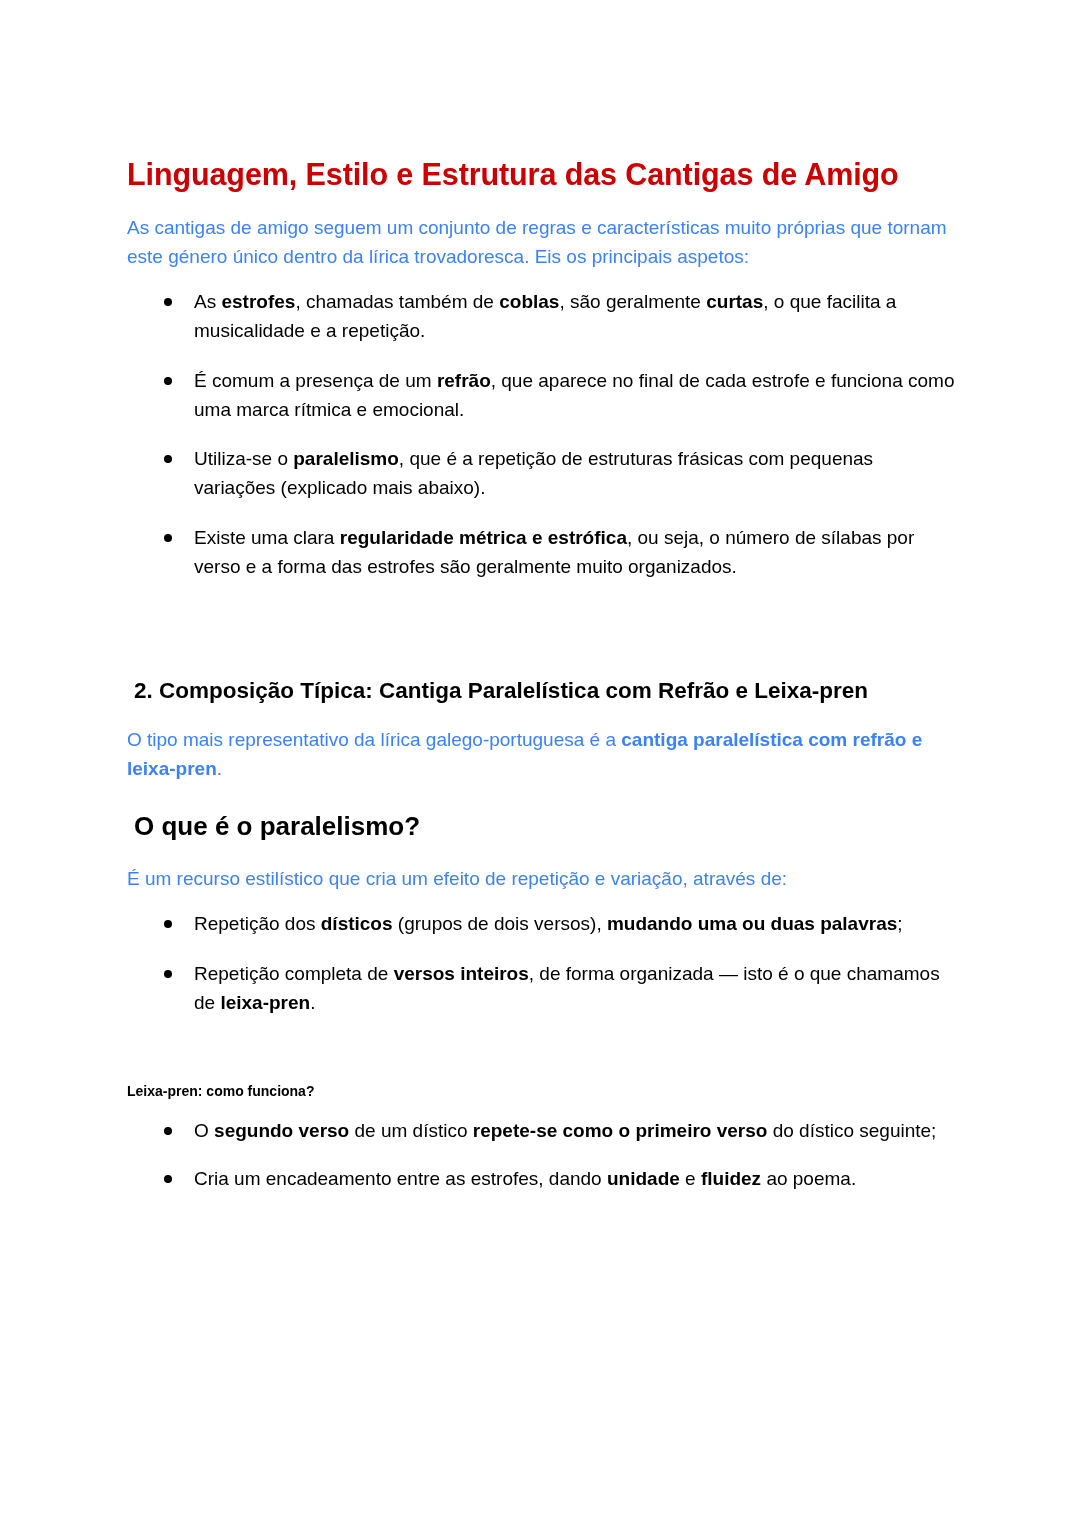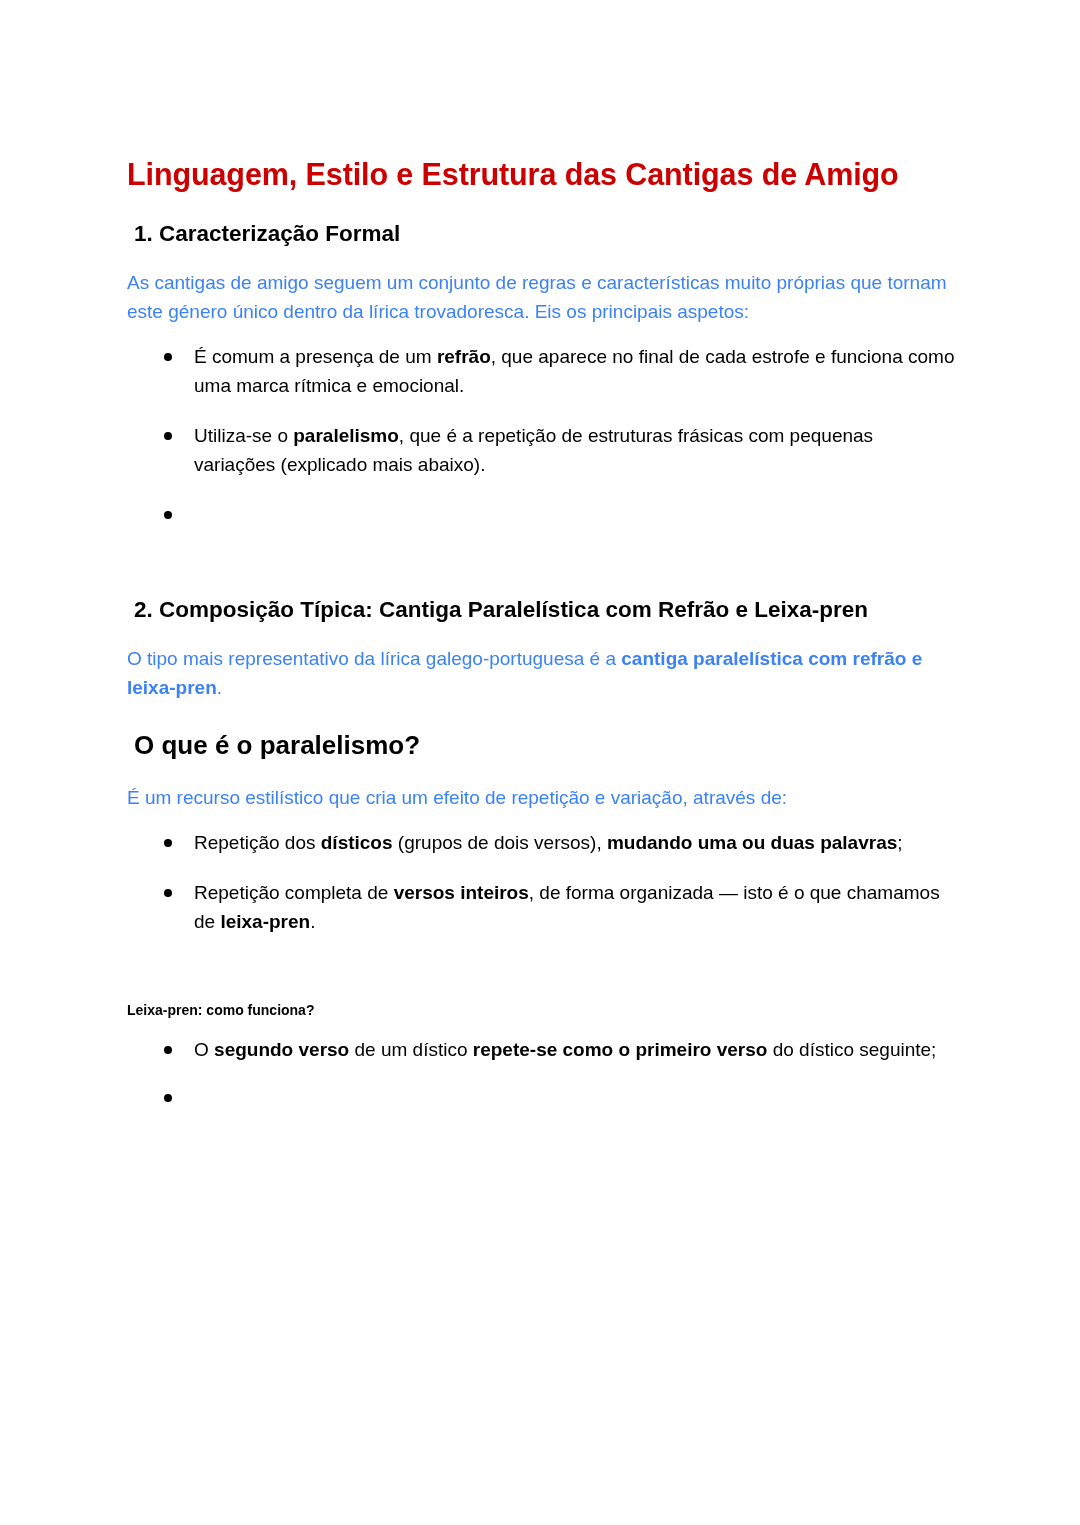--- a/index.html
+++ b/index.html
@@ -113,35 +113,39 @@
   .gap-md { height: 40px; }
 </style>
 </head>
 <body>
 
 <div class="page">
   <div class="content">
 
     <h1 class="doc-title">Linguagem, Estilo e Estrutura das Cantigas de Amigo</h1>
 
-    <h2 class="section-heading">1. Caracterização Formal</h2>
 
     <p class="para">As cantigas de amigo seguem um conjunto de regras e características muito próprias que tornam este género único dentro da lírica trovadoresca. Eis os principais aspetos:</p>
 
     <ul class="bullets">
+      <li>
+        <span class="dot"></span>
+        <span class="rich"><span>As </span><b>estrofes</b><span>, chamadas também de </span><b>coblas</b><span>, são geralmente </span><b>curtas</b><span>, o que facilita a musicalidade e a repetição.</span></span>
+      </li>
       <li>
         <span class="dot"></span>
         <span class="rich"><span>É comum a presença de um </span><b>refrão</b><span>, que aparece no final de cada estrofe e funciona como uma marca rítmica e emocional.</span></span>
       </li>
       <li>
         <span class="dot"></span>
         <span class="rich"><span>Utiliza-se o </span><b>paralelismo</b><span>, que é a repetição de estruturas frásicas com pequenas variações (explicado mais abaixo).</span></span>
       </li>
       <li>
         <span class="dot"></span>
+        <span class="rich"><span>Existe uma clara </span><b>regularidade métrica e estrófica</b><span>, ou seja, o número de sílabas por verso e a forma das estrofes são geralmente muito organizados.</span></span>
       </li>
     </ul>
 
     <div class="gap-lg"></div>
 
     <h2 class="section-heading tight">2. Composição Típica: Cantiga Paralelística com Refrão e Leixa-pren</h2>
 
     <p class="para rich"><span>O tipo mais representativo da lírica galego-portuguesa é a </span><b>cantiga paralelística com refrão e leixa-pren</b><span>.</span></p>
 
     <h3 class="sub-heading">O que é o paralelismo?</h3>
@@ -163,17 +167,18 @@
 
     <h3 class="sub-heading flush">Leixa-pren: como funciona?</h3>
 
     <ul class="bullets tight">
       <li>
         <span class="dot"></span>
         <span class="rich"><span>O </span><b>segundo verso</b><span> de um dístico </span><b>repete-se como o primeiro verso</b><span> do dístico seguinte;</span></span>
       </li>
       <li>
         <span class="dot"></span>
+        <span class="rich"><span>Cria um encadeamento entre as estrofes, dando </span><b>unidade</b><span> e </span><b>fluidez</b><span> ao poema.</span></span>
       </li>
     </ul>
 
   </div>
 </div>
 
 </body></html>

